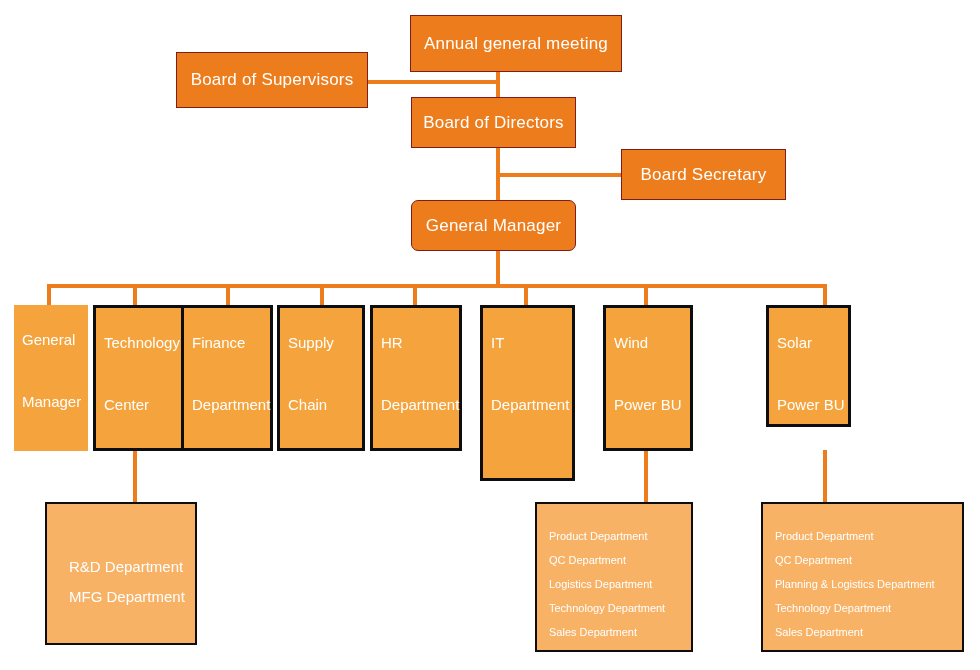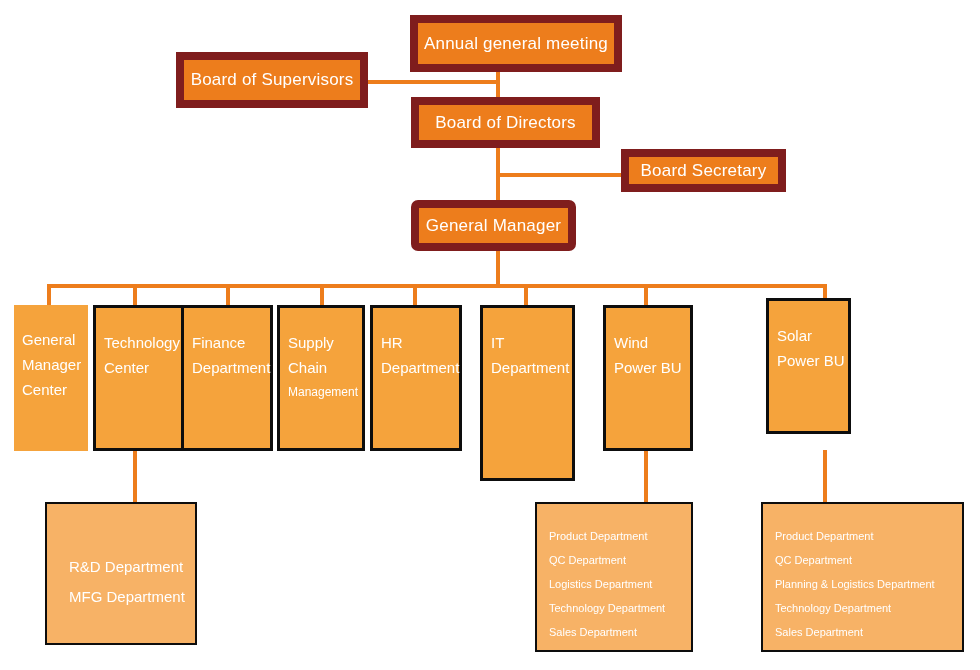--- a/index.html
+++ b/index.html
@@ -21,35 +21,36 @@
     position: absolute;
     box-sizing: border-box;
     color: #ffffff;
     display: flex;
     flex-direction: column;
     justify-content: center;
   }
   
   .exec {
     background: #ED7D1C;
-    border: 8px solid #7f1d1d;
+    border: 1px solid #7f1d1d;
     align-items: center;
     justify-content: center;
     text-align: center;
     font-size: 17px;
     letter-spacing: 0.2px;
   }
   
   .dept {
     background: #F5A33C;
     border: 3px solid #0d0d0d;
     justify-content: flex-start;
     padding: 22px 0 0 8px;
     font-size: 15px;
     line-height: 25px;
+    gap: 37px;
   }
   .dept.noborder {
     border: none;
   }
   .dept .small {
     font-size: 12px;
   }
   
   .leaf {
     background: #F7B266;
@@ -106,25 +107,25 @@
   <div class="line v" style="left:823px; top:450px; height:52px;"></div>
 
   <div class="node exec" style="left:410px; top:15px; width:212px; height:57px;">
     <span>Annual general meeting</span>
   </div>
 
   <div class="node exec" style="left:176px; top:52px; width:192px; height:56px;">
     <span>Board of Supervisors</span>
   </div>
 
-  <div class="node exec" style="left:411px; top:97px; width:189px; height:51px;">
+  <div class="node exec" style="left:411px; top:97px; width:165px; height:51px;">
     <span>Board of Directors</span>
   </div>
 
-  <div class="node exec" style="left:621px; top:149px; width:165px; height:43px;">
+  <div class="node exec" style="left:621px; top:149px; width:165px; height:51px;">
     <span>Board Secretary</span>
   </div>
 
   <div class="node exec" style="left:411px; top:200px; width:165px; height:51px;border-radius:7px;">
     <span>General Manager</span>
   </div>
 
   <div class="node dept noborder" style="left:14px; top:305px; width:74px; height:146px;">
     <span class="row">General</span>
     <span class="row">Manager</span>
@@ -155,21 +156,21 @@
   <div class="node dept" style="left:480px; top:305px; width:95px; height:176px;">
     <span class="row">IT</span>
     <span class="row">Department</span>
   </div>
 
   <div class="node dept" style="left:603px; top:305px; width:90px; height:146px;">
     <span class="row">Wind</span>
     <span class="row">Power BU</span>
   </div>
 
-  <div class="node dept" style="left:766px; top:298px; width:85px; height:136px;">
+  <div class="node dept" style="left:766px; top:305px; width:85px; height:122px;">
     <span class="row">Solar</span>
     <span class="row">Power BU</span>
   </div>
 
   <div class="node leaf big" style="left:45px; top:502px; width:152px; height:143px;">
     <span class="row">R&amp;D Department</span>
     <span class="row">MFG Department</span>
   </div>
 
   <div class="node leaf" style="left:535px; top:502px; width:158px; height:150px;">

